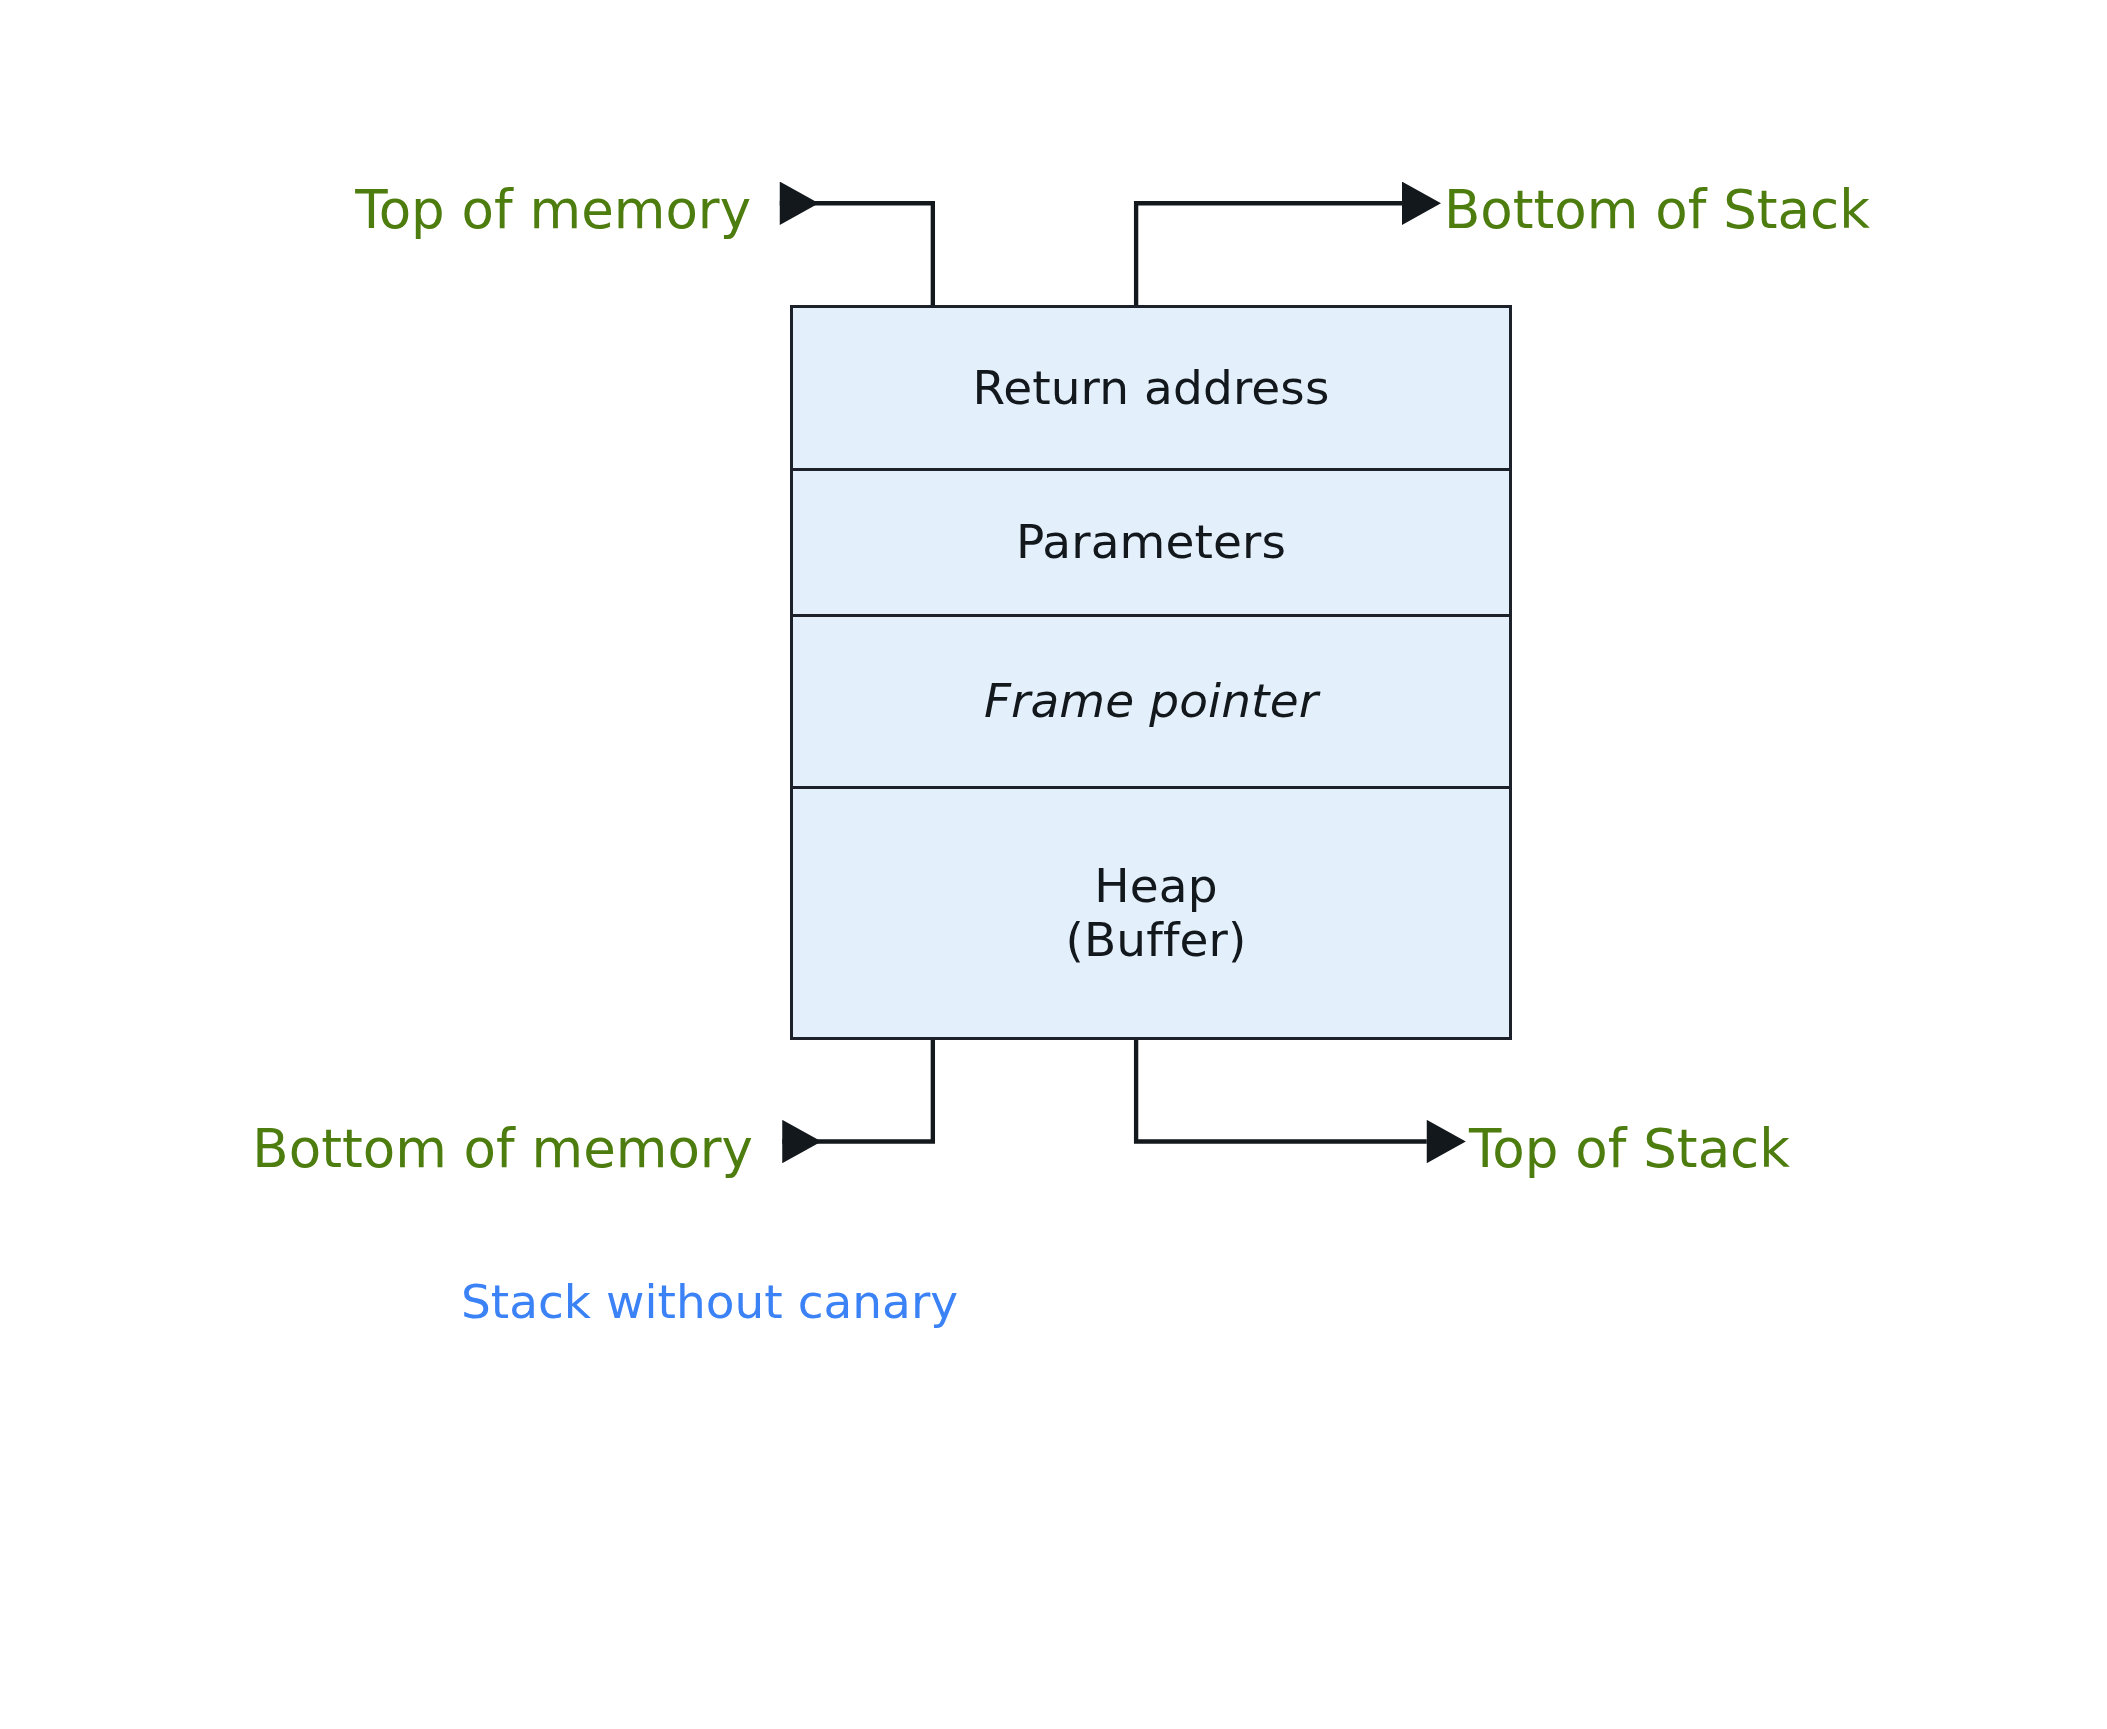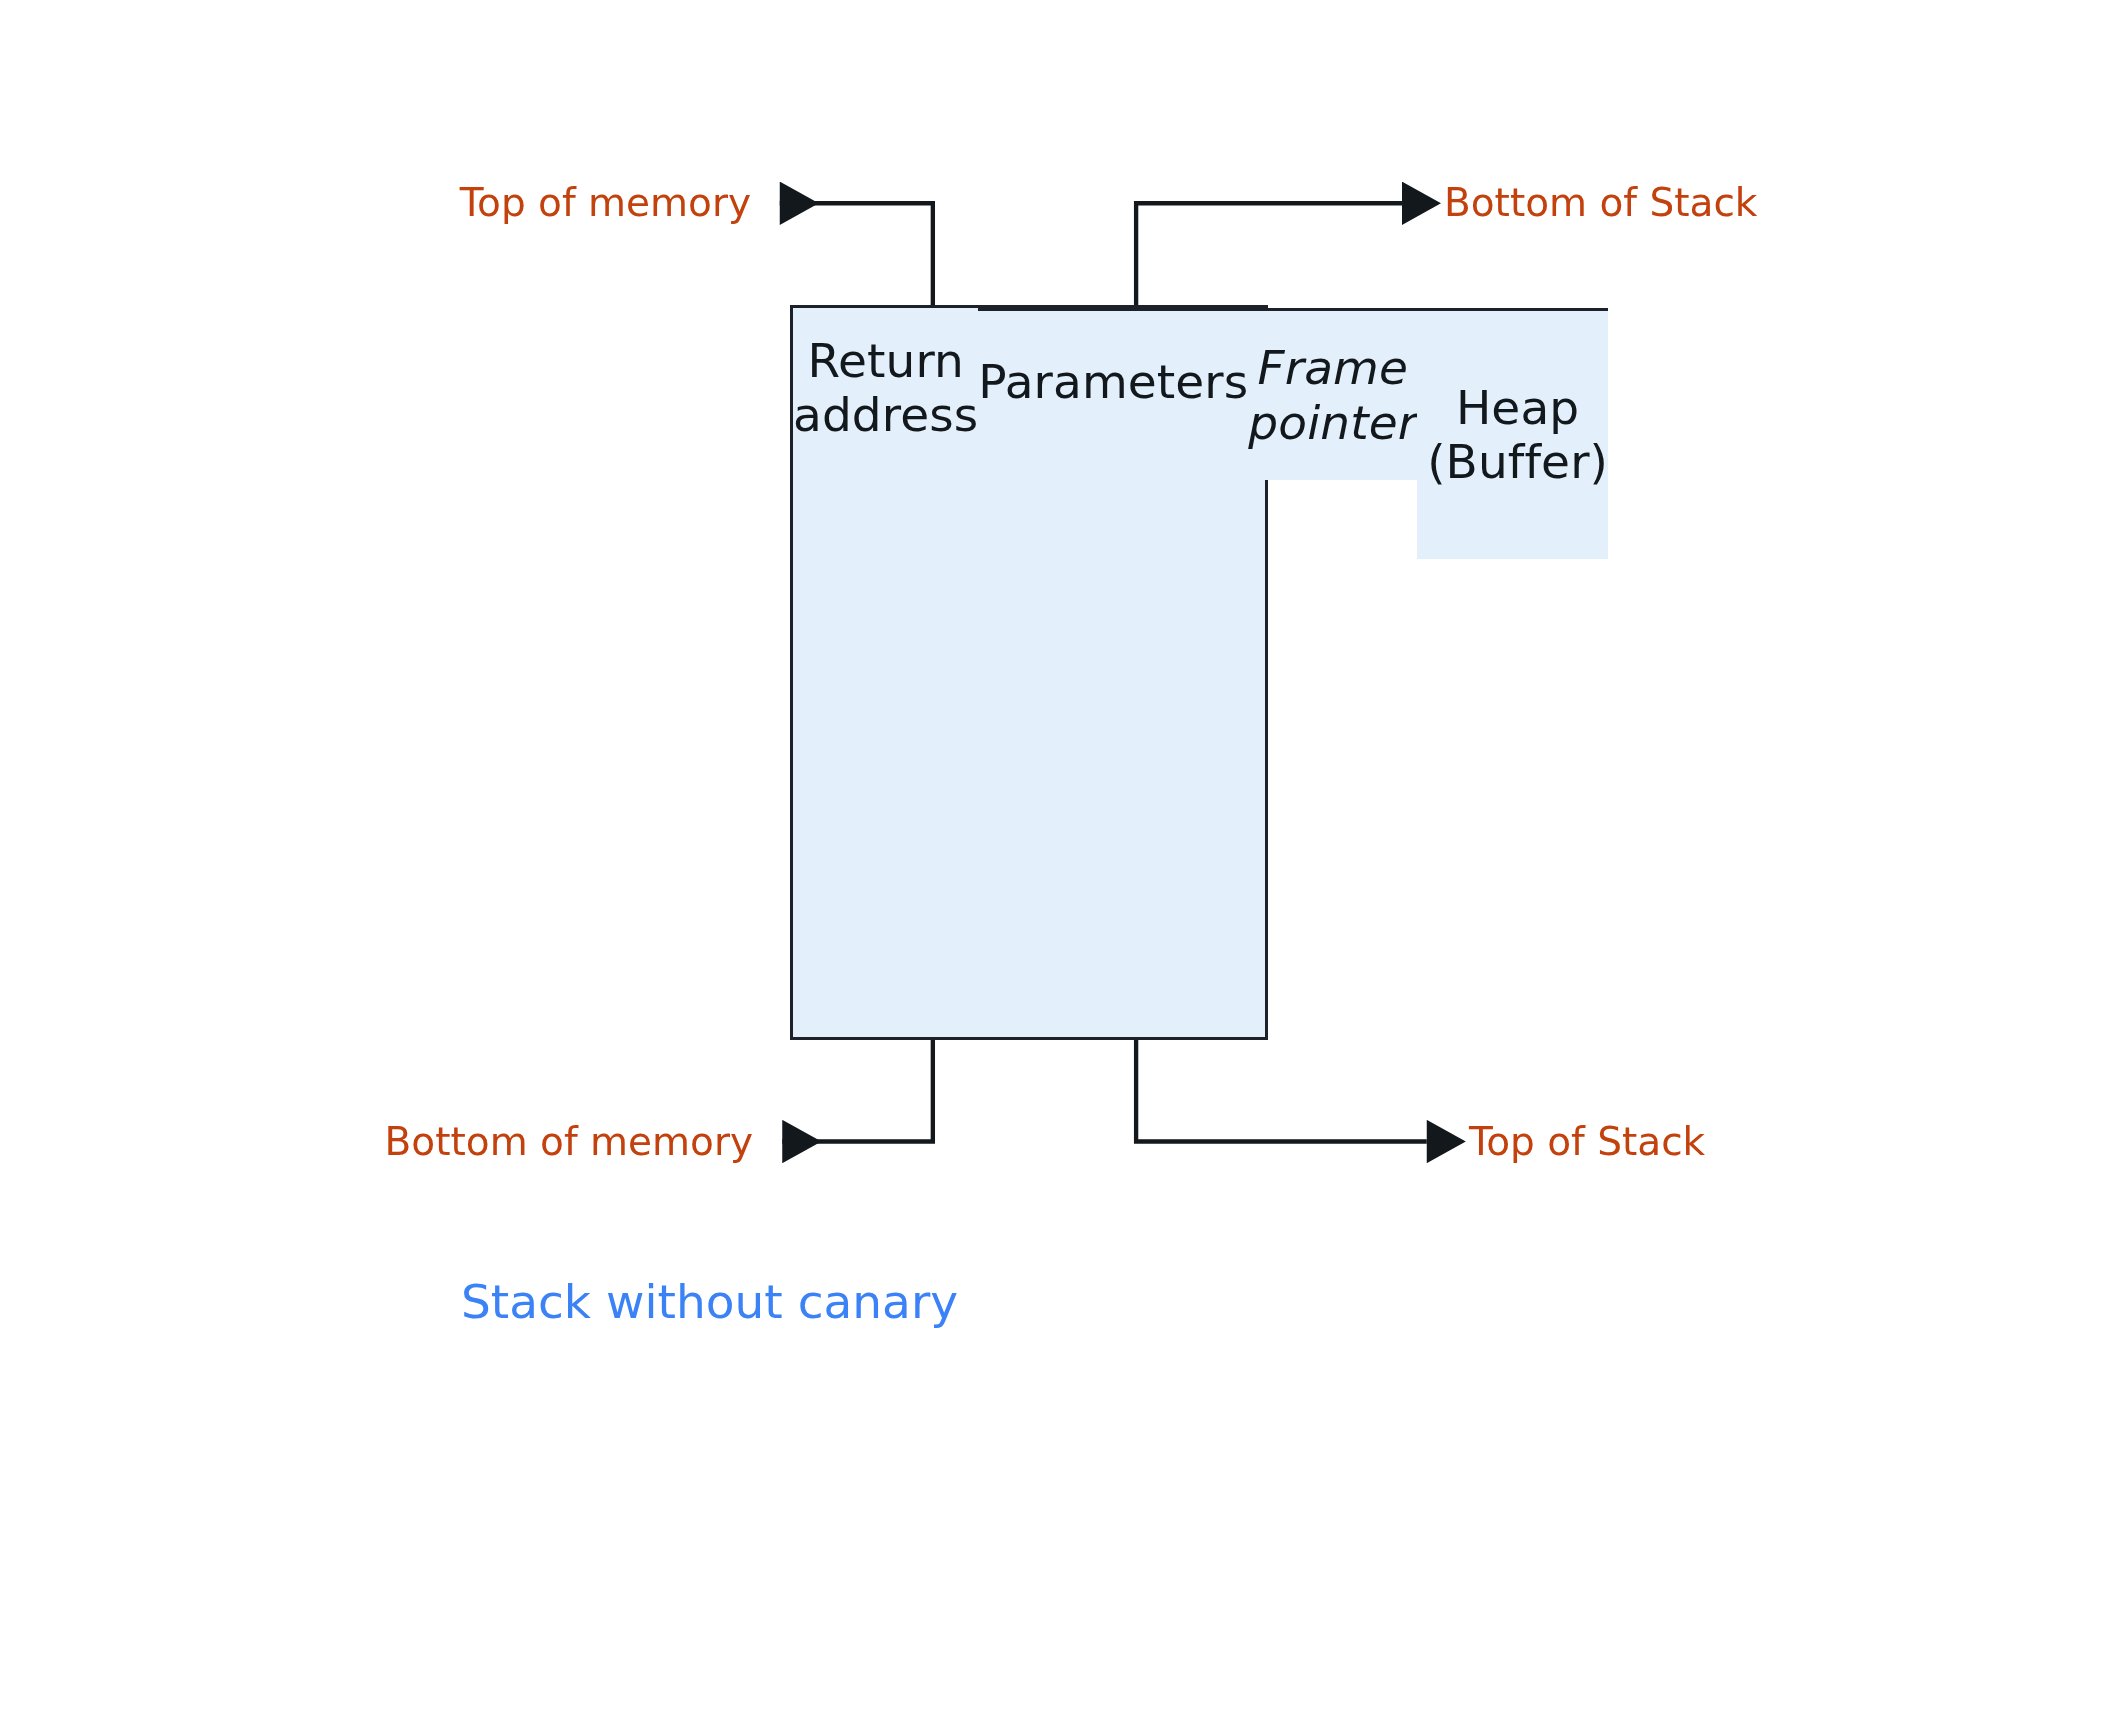--- a/index.html
+++ b/index.html
@@ -27,26 +27,27 @@
     width: 2108px;
     height: 1729px;
     pointer-events: none;
   }
 
   
   .stack-block {
     position: absolute;
     left: 790px;
     top: 305px;
-    width: 478px;
+    width: 722px;
     height: 735px;
     box-sizing: border-box;
     border: 3.1px solid #1d2129;
     background: #e3f0fc;
     display: flex;
+    flex-direction: column;
   }
   .stack-cell {
     box-sizing: border-box;
     background: #e3f0fc;
     display: flex;
     align-items: center;
     justify-content: center;
     text-align: center;
     color: #13181d;
     font-size: 47px;
@@ -58,22 +59,22 @@
     border-top: 3.1px solid #1d2129;
   }
   .cell-return   { height: 160px; }
   .cell-params   { height: 146px; }
   .cell-frame    { height: 172px; font-style: italic; }
   .cell-heap     { height: 251px; padding-left: 10px; }
 
   
   .edge-label {
     position: absolute;
-    color: #c2410c;
-    font-size: 39px;
+    color: #4d7c0f;
+    font-size: 53px;
     line-height: 1;
     white-space: nowrap;
   }
   .label-right-side { text-align: right; }
   .label-left-side  { text-align: right; }
 
   #label-top-of-memory {
     right: 1357px;   
     top: 183px;
   }

